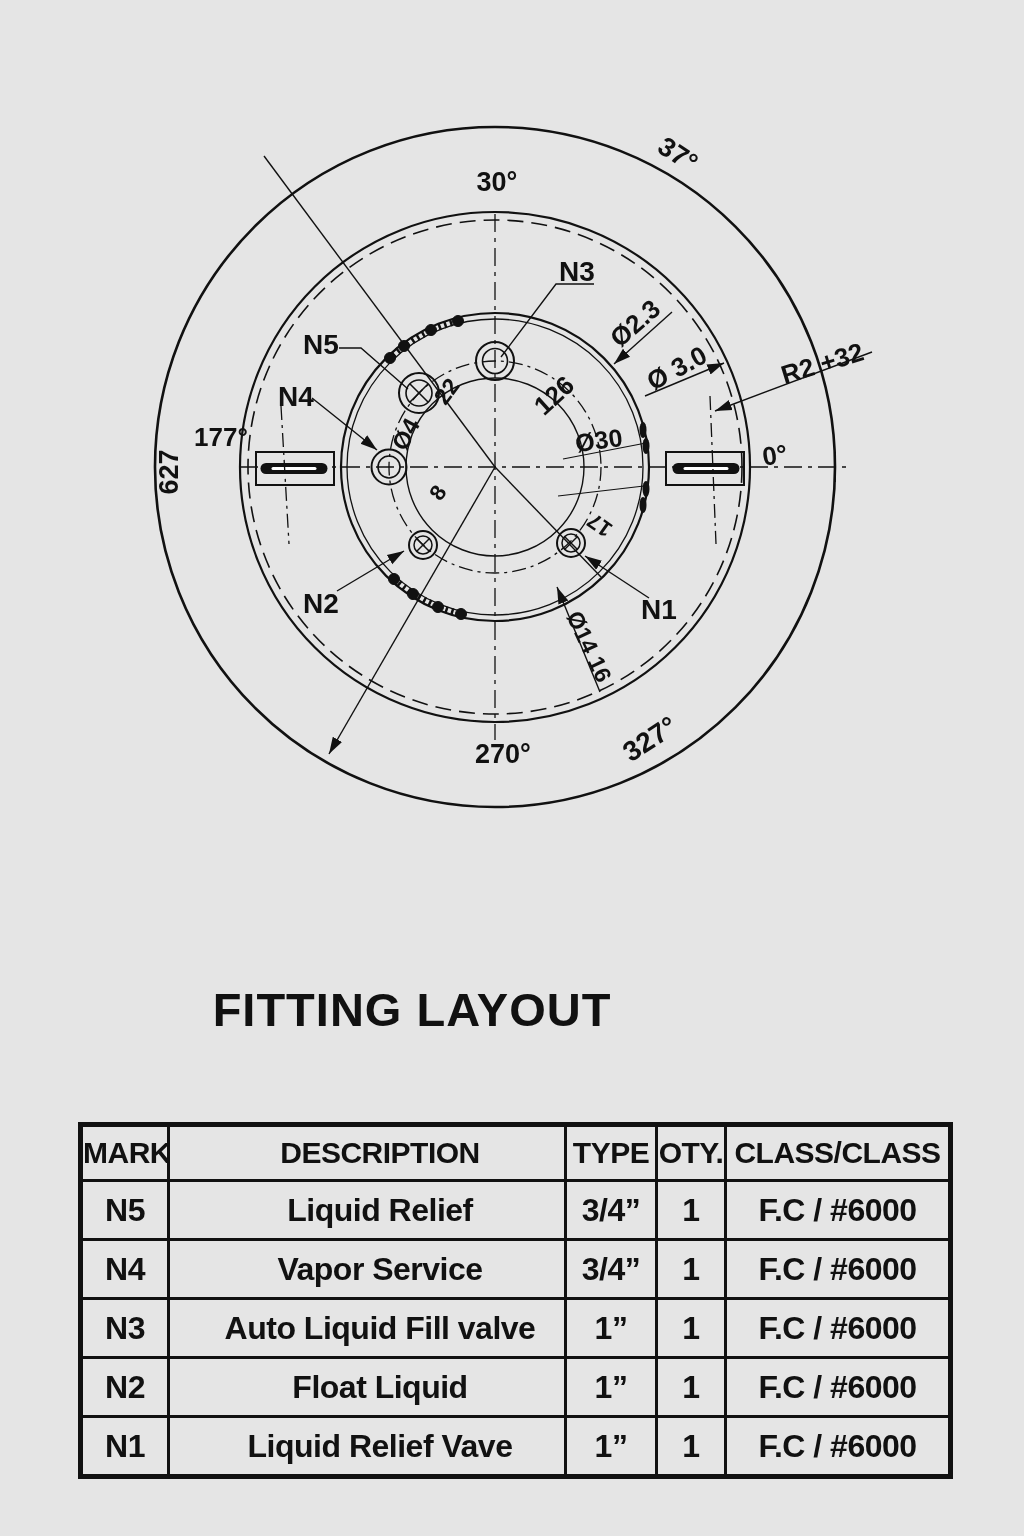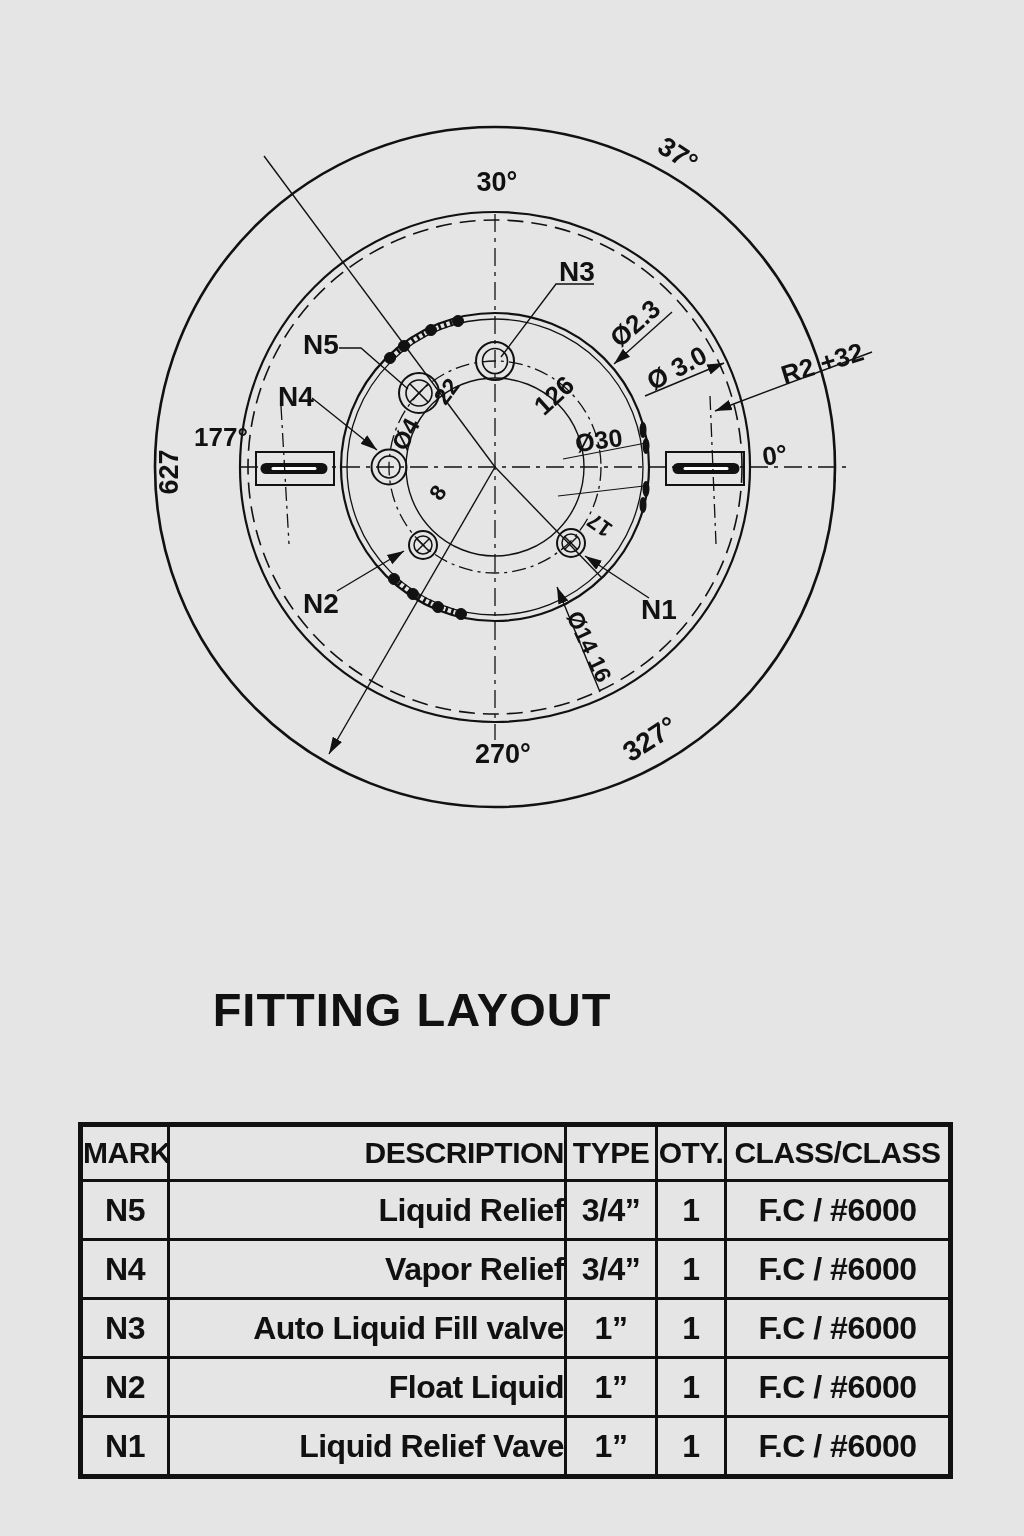--- a/index.html
+++ b/index.html
@@ -8,21 +8,21 @@
   svg text{font-family:"Liberation Sans",sans-serif;font-weight:bold;fill:#111;}
   .drawing{position:absolute;left:0;top:0;}
   .title{position:absolute;left:0;top:982px;width:824px;text-align:center;
          font-size:47px;font-weight:bold;letter-spacing:1px;}
   .fit-table{position:absolute;left:78px;top:1093px;width:870px;border-collapse:collapse;
              table-layout:fixed;margin-top:29px;}
   .fit-table td,.fit-table th{border:3px solid #111;font-weight:bold;font-size:32px;
              letter-spacing:-0.5px;height:56px;padding:0;text-align:center;overflow:hidden;white-space:nowrap;}
   .fit-table{border:5px solid #111;}
   .fit-table th{font-size:30px;height:52px;}
-  .fit-table td.desc,.fit-table th.desc{text-align:right;padding-left:26px;}
+  .fit-table td.desc,.fit-table th.desc{text-align:center;padding-left:26px;}
 </style>
 </head>
 <body>
 
 <div class="sheet">
 
   <svg class="drawing" width="1024" height="900" viewBox="0 0 1024 900">
     <defs>
       <marker id="arr" orient="auto" markerWidth="14" markerHeight="10" refX="12" refY="5">
         <path d="M0,1.2 L12,5 L0,8.8 z" fill="#111"></path>
@@ -164,21 +164,21 @@
     </tr>
     <tr>
       <td>N5</td>
       <td class="desc">Liquid Relief</td>
       <td>3/4”</td>
       <td>1</td>
       <td>F.C / #6000</td>
     </tr>
     <tr>
       <td>N4</td>
-      <td class="desc">Vapor Relief</td>
+      <td class="desc">Vapor Service</td>
       <td>3/4”</td>
       <td>1</td>
       <td>F.C / #6000</td>
     </tr>
     <tr>
       <td>N3</td>
       <td class="desc">Auto Liquid Fill valve</td>
       <td>1”</td>
       <td>1</td>
       <td>F.C / #6000</td>

